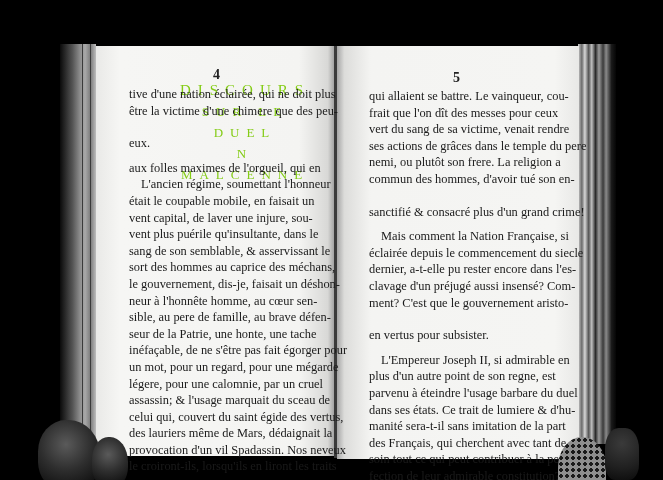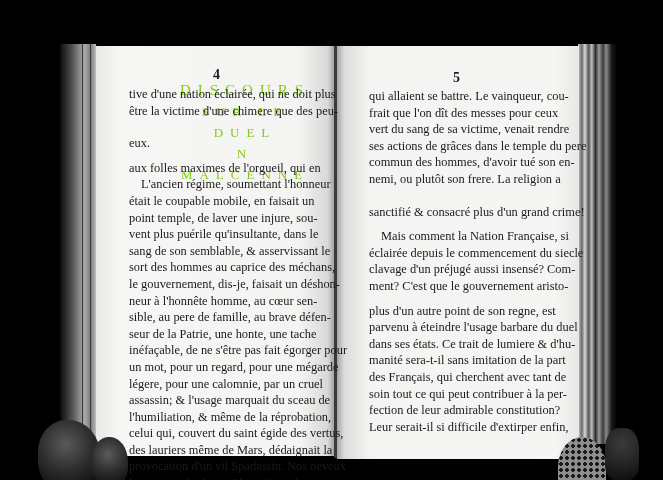--- a/index.html
+++ b/index.html
@@ -99,61 +99,63 @@
   <p>
     <span class="ln">tive d'une nation éclairée, qui ne doit plus</span>
     <span class="ln">être la victime d'une chimere que des peu-</span>
     <span class="ln last">eux.</span>
   </p>
   <div class="gap"></div>
   <p>
     <span class="ln">aux folles maximes de l'orgueil, qui en</span>
     <span class="ln" style="padding-left:12px">L'ancien régime, soumettant l'honneur</span>
     <span class="ln">était le coupable mobile, en faisait un</span>
-    <span class="ln">point temple, de laver une injure, sou-</span>
+    <span class="ln">vent capital, de laver une injure, sou-</span>
     <span class="ln">vent plus puérile qu'insultante, dans le</span>
     <span class="ln">sang de son semblable, &amp; asservissant le</span>
     <span class="ln">sort des hommes au caprice des méchans,</span>
     <span class="ln">le gouvernement, dis-je, faisait un déshon-</span>
     <span class="ln">neur à l'honnête homme, au cœur sen-</span>
     <span class="ln">sible, au pere de famille, au brave défen-</span>
     <span class="ln">seur de la Patrie, une honte, une tache</span>
     <span class="ln">inéfaçable, de ne s'être pas fait égorger pour</span>
     <span class="ln">un mot, pour un regard, pour une mégarde</span>
     <span class="ln">légere, pour une calomnie, par un cruel</span>
     <span class="ln">assassin; &amp; l'usage marquait du sceau de</span>
-    <span class="ln">l'humiliation, &amp; même de la réprobation,</span>
     <span class="ln">celui qui, couvert du saint égide des vertus,</span>
     <span class="ln">des lauriers même de Mars, dédaignait la</span>
     <span class="ln">provocation d'un vil Spadassin. Nos neveux</span>
     <span class="ln">le croiront-ils, lorsqu'ils en liront les traits</span>
 
   </p>
 
 </div>
 
 <div class="text text-right">
   <p>
     <span class="ln">qui allaient se battre. Le vainqueur, cou-</span>
     <span class="ln">frait que l'on dît des messes pour ceux</span>
     <span class="ln">vert du sang de sa victime, venait rendre</span>
     <span class="ln">ses actions de grâces dans le temple du pere</span>
+    <span class="ln">nemi, ou plutôt son frere. La religion a</span>
     <span class="ln">commun des hommes, d'avoir tué son en-</span>
-    <span class="ln">nemi, ou plutôt son frere. La religion a</span>
     <span class="ln last">sanctifié &amp; consacré plus d'un grand crime!</span>
   </p>
   <div class="gap"></div>
   <p>
     <span class="ln" style="padding-left:12px">Mais comment la Nation Française, si</span>
     <span class="ln">éclairée depuis le commencement du siecle</span>
+    <span class="ln">dernier, a-t-elle pu rester encore dans l'es-</span>
     <span class="ln">clavage d'un préjugé aussi insensé? Com-</span>
     <span class="ln">ment? C'est que le gouvernement aristo-</span>
+    <span class="ln last">en vertus pour subsister.</span>
   </p>
   <div class="gap"></div>
   <p>
+    <span class="ln" style="padding-left:12px">L'Empereur Joseph II, si admirable en</span>
     <span class="ln">plus d'un autre point de son regne, est</span>
     <span class="ln">parvenu à éteindre l'usage barbare du duel</span>
     <span class="ln">dans ses états. Ce trait de lumiere &amp; d'hu-</span>
     <span class="ln">manité sera-t-il sans imitation de la part</span>
     <span class="ln">des Français, qui cherchent avec tant de</span>
     <span class="ln">soin tout ce qui peut contribuer à la per-</span>
     <span class="ln">fection de leur admirable constitution?</span>
     <span class="ln">Leur serait-il si difficile d'extirper enfin,</span>
 
   </p>

